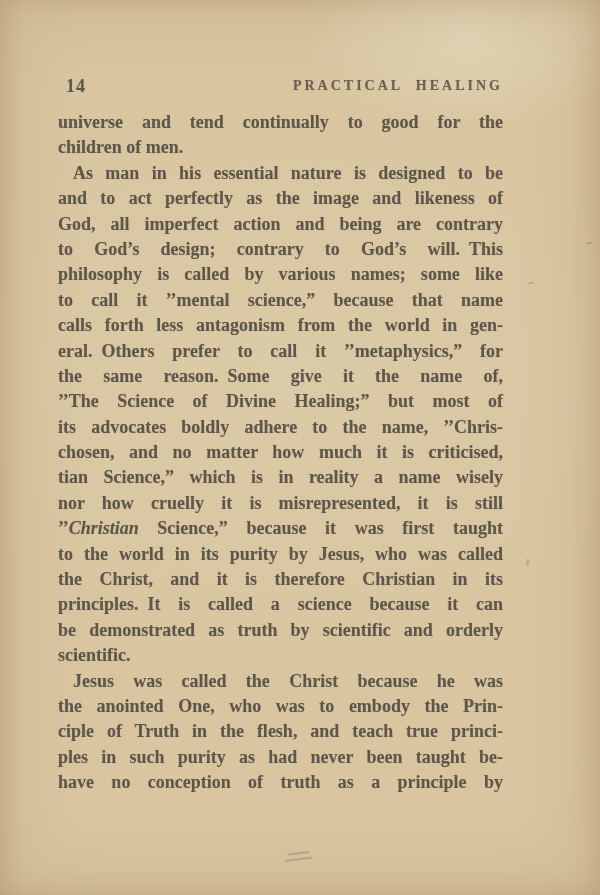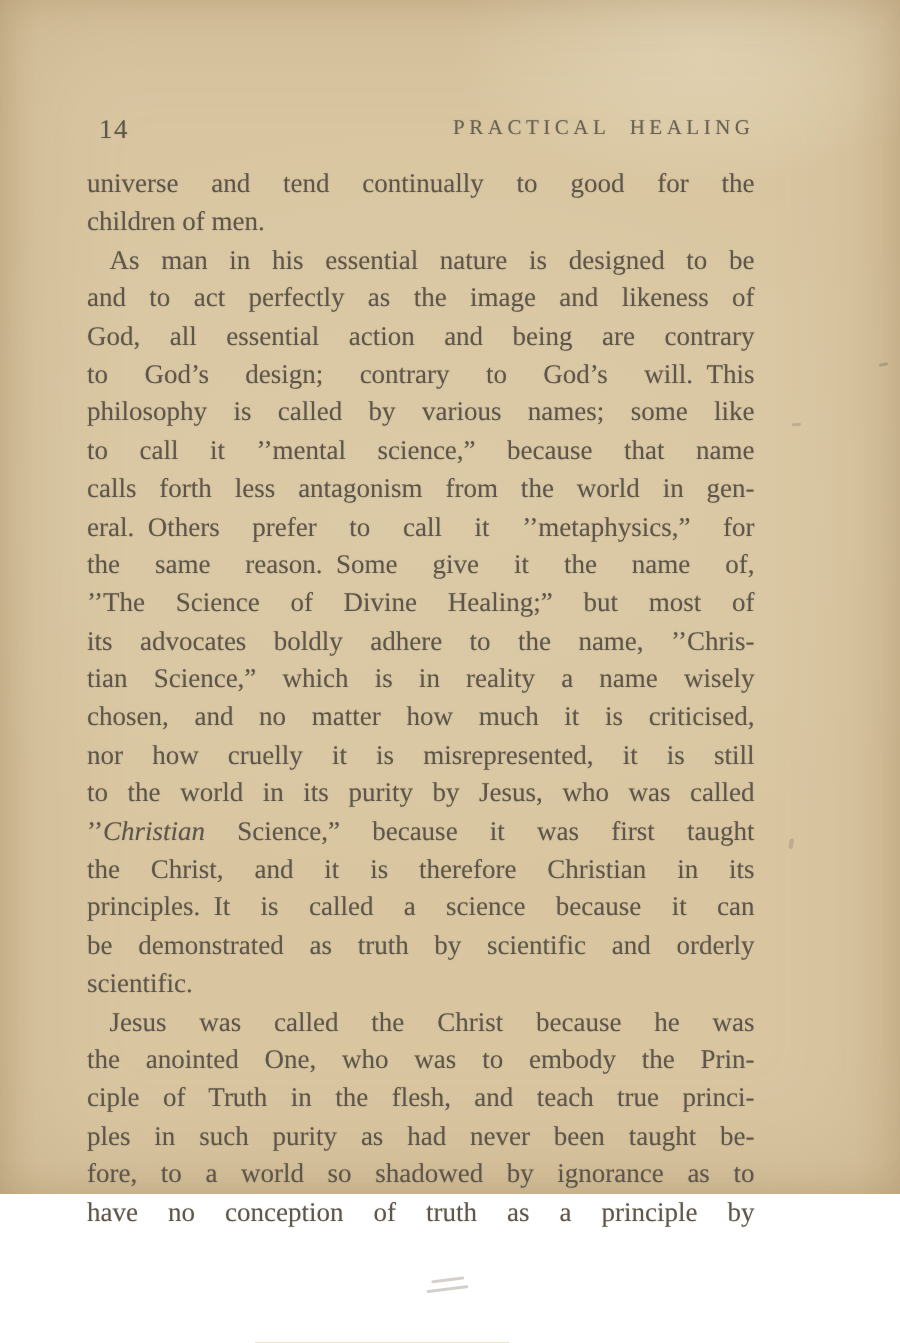--- a/index.html
+++ b/index.html
@@ -3,28 +3,29 @@
 <meta charset="utf-8">
 <style>
   html, body { margin: 0; padding: 0; }
   body {
     width: 600px; height: 895px;
     font-family: "Liberation Serif", "DejaVu Serif", serif;
     overflow: hidden;
   }
   .scan-page {
     position: relative;
-    width: 600px; height: 796px;
+    width: 600px; height: 895px;
     background:
       radial-gradient(ellipse 240px 130px at 78% 4%, rgba(240,230,206,0.45), rgba(240,230,206,0) 70%),
       radial-gradient(ellipse 520px 340px at 48% 42%, rgba(226,212,182,0.30), rgba(226,212,182,0) 78%),
       linear-gradient(90deg, rgba(148,118,78,0.14), rgba(148,118,78,0) 4%, rgba(148,118,78,0) 95%, rgba(148,118,78,0.12)),
       linear-gradient(180deg, rgba(148,118,78,0.07), rgba(148,118,78,0) 3%, rgba(148,118,78,0) 97%, rgba(148,118,78,0.09)),
       #d9c6a1;
     box-shadow: inset 0 0 70px 14px rgba(150,120,80,0.20), inset 0 0 12px rgba(150,120,80,0.12);
+    font-weight: bold;
   }
   .header-row {
     position: absolute;
     left: 58px; top: 76px; width: 445px; height: 22px;
     color: #665d4e;
   }
   .page-number {
     position: absolute; left: 8px; top: 0;
     font-size: 18px; letter-spacing: 1px;
     color: #5f574a;
@@ -90,45 +91,44 @@
   <div class="header-row">
     <span class="page-number">14</span>
     <span class="running-head">PRACTICAL HEALING</span>
   </div>
 
   <div class="body-text">
     <div class="line">universe and tend continually to good for the</div>
     <div class="line end">children of men.</div>
     <div class="line indent">As man in his essential nature is designed to be</div>
     <div class="line">and to act perfectly as the image and likeness of</div>
-    <div class="line">God, all essential action and being are contrary</div>
+    <div class="line">God, all imperfect action and being are contrary</div>
     <div class="line">to God’s design; contrary to God’s will. This</div>
     <div class="line">philosophy is called by various names; some like</div>
     <div class="line">to call it ’’mental science,” because that name</div>
     <div class="line">calls forth less antagonism from the world in gen-</div>
     <div class="line">eral. Others prefer to call it ’’metaphysics,” for</div>
     <div class="line">the same reason. Some give it the name of,</div>
     <div class="line">’’The Science of Divine Healing;” but most of</div>
     <div class="line">its advocates boldly adhere to the name, ’’Chris-</div>
+    <div class="line">chosen, and no matter how much it is criticised,</div>
     <div class="line">tian Science,” which is in reality a name wisely</div>
-    <div class="line">chosen, and no matter how much it is criticised,</div>
     <div class="line">nor how cruelly it is misrepresented, it is still</div>
-    <div class="line">to the world in its purity by Jesus, who was called</div>
     <div class="line">
       <span>’’</span><span class="it">Christian</span><span> Science,” because it was first taught</span>
     </div>
+    <div class="line">to the world in its purity by Jesus, who was called</div>
     <div class="line">the Christ, and it is therefore Christian in its</div>
     <div class="line">principles. It is called a science because it can</div>
     <div class="line">be demonstrated as truth by scientific and orderly</div>
     <div class="line end">scientific.</div>
     <div class="line indent">Jesus was called the Christ because he was</div>
     <div class="line">the anointed One, who was to embody the Prin-</div>
     <div class="line">ciple of Truth in the flesh, and teach true princi-</div>
     <div class="line">ples in such purity as had never been taught be-</div>
-    <div class="line">fore, to a world so shadowed by ignorance as to</div>
     <div class="line">have no conception of truth as a principle by</div>
   </div>
 
   <div class="speck speck-dash-1"></div>
   <div class="speck speck-dash-2"></div>
   <div class="speck speck-comma"></div>
   <div class="smudge"></div>
 
 </div>
 

